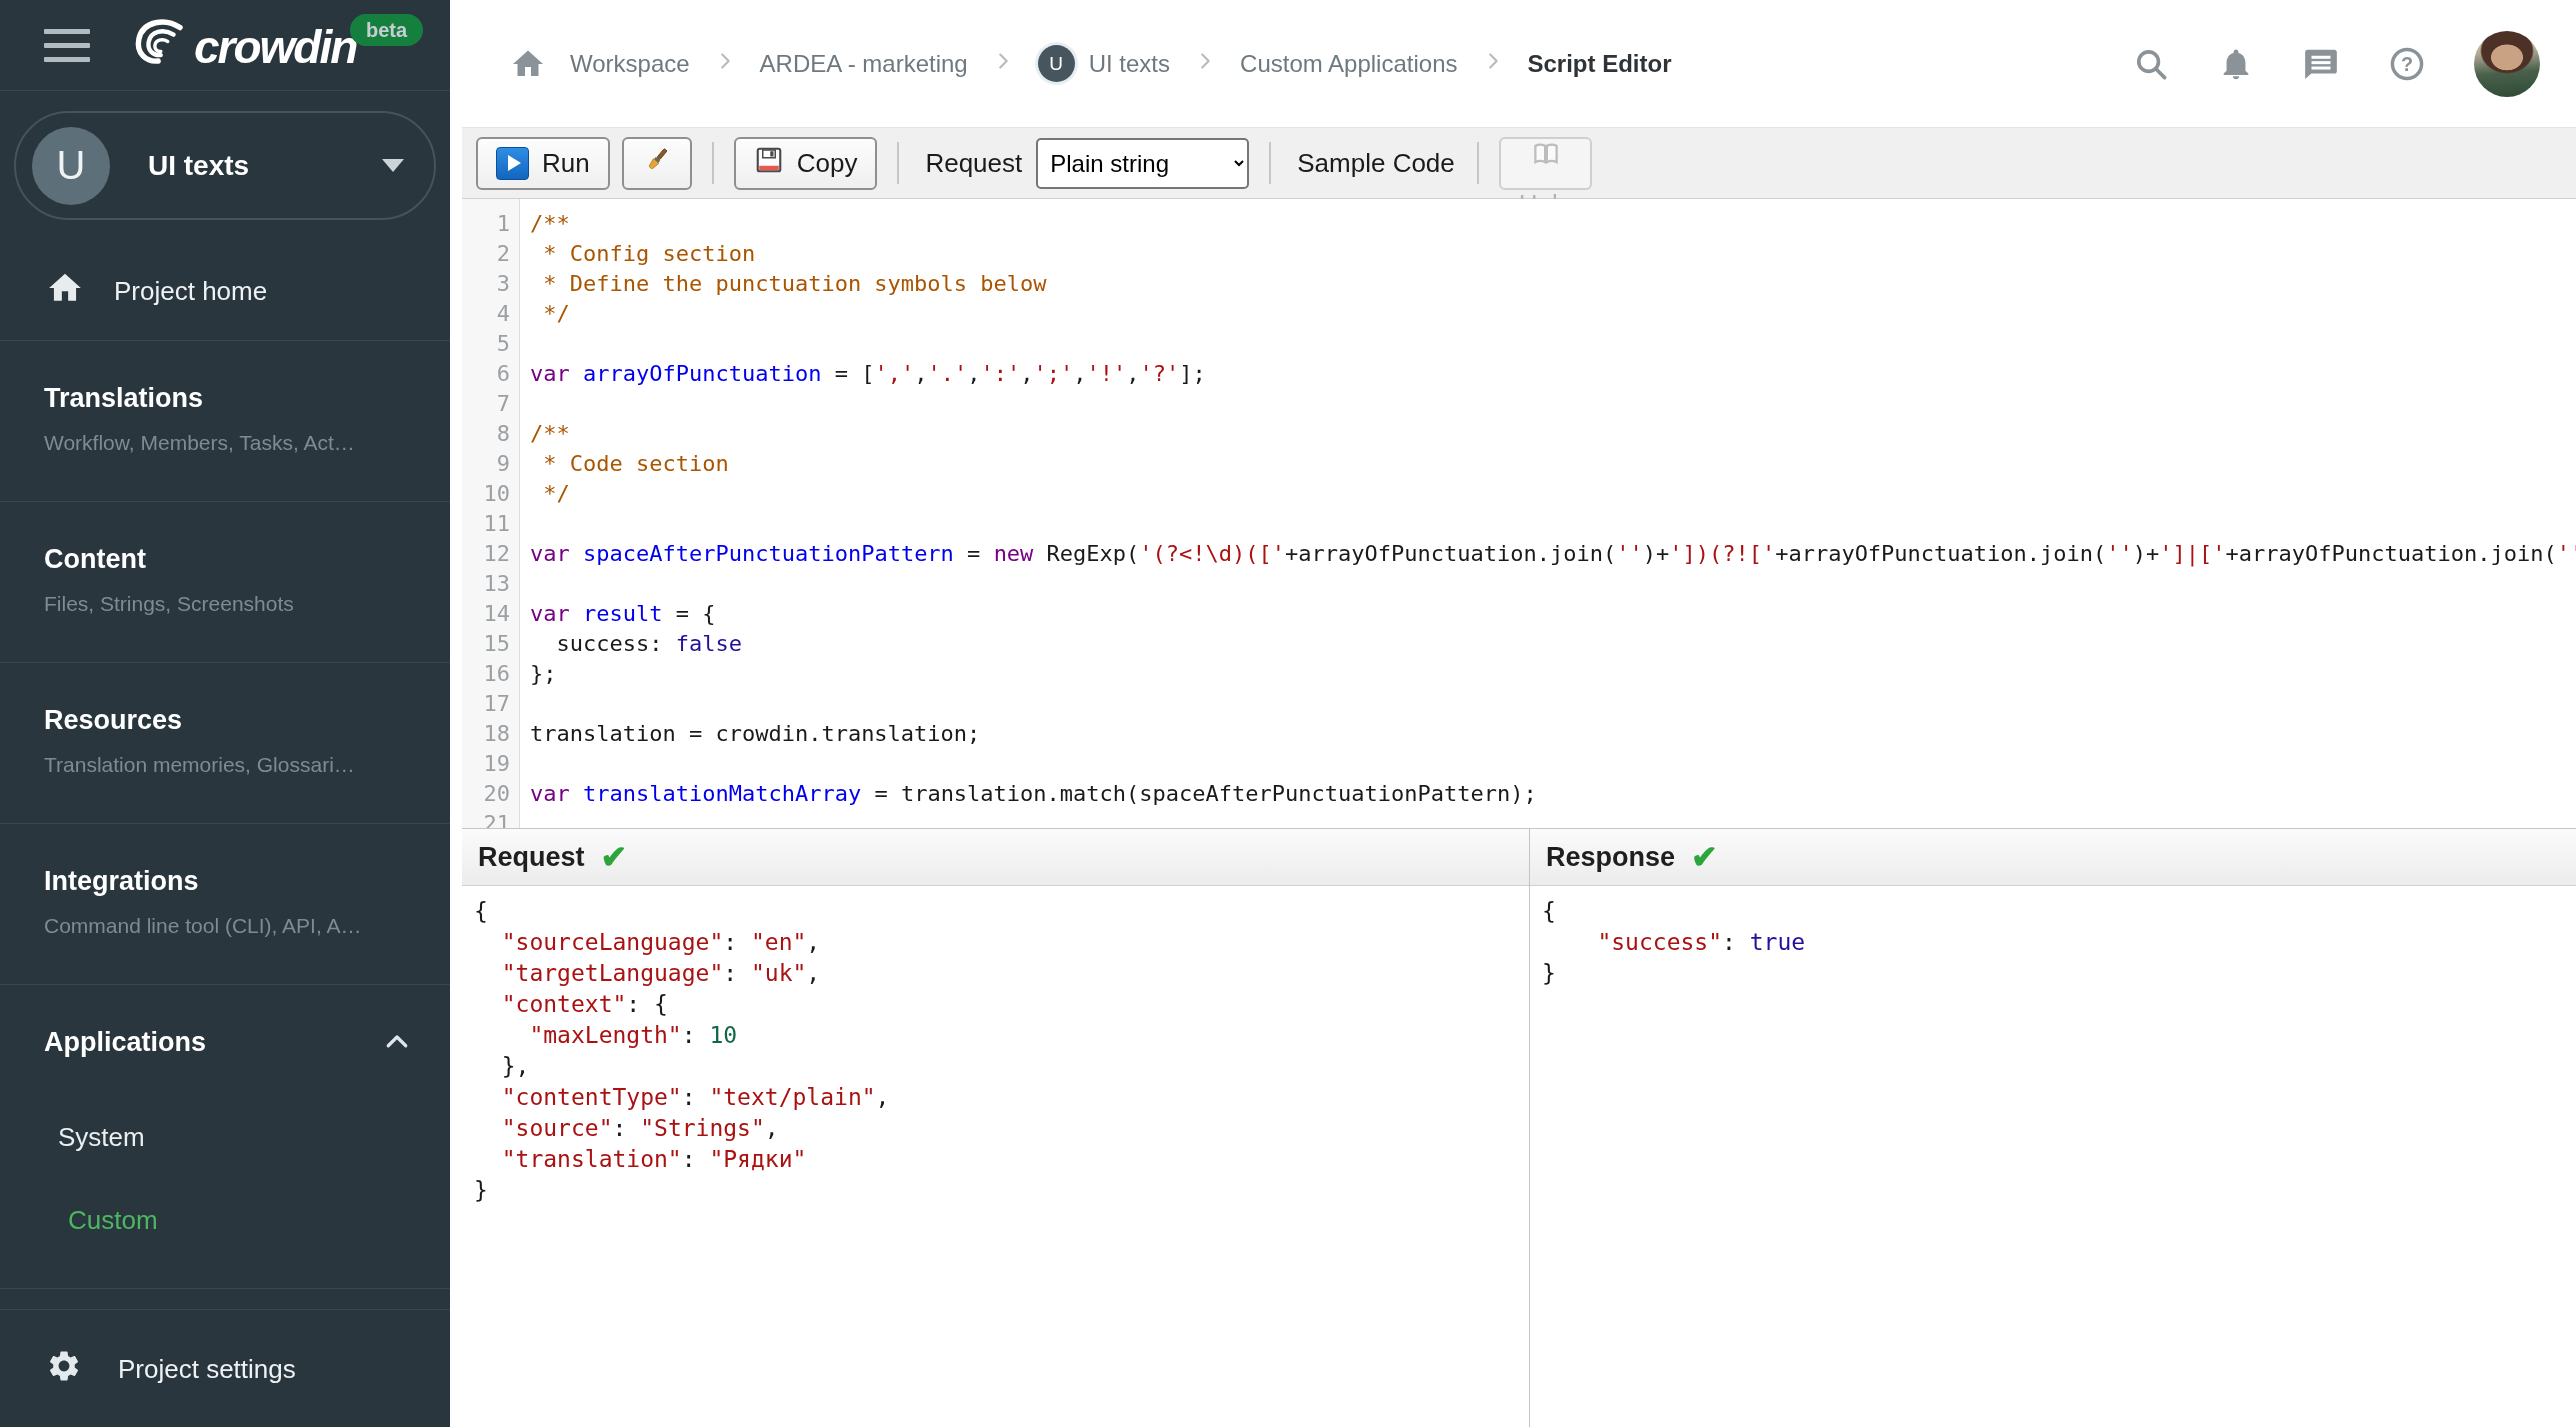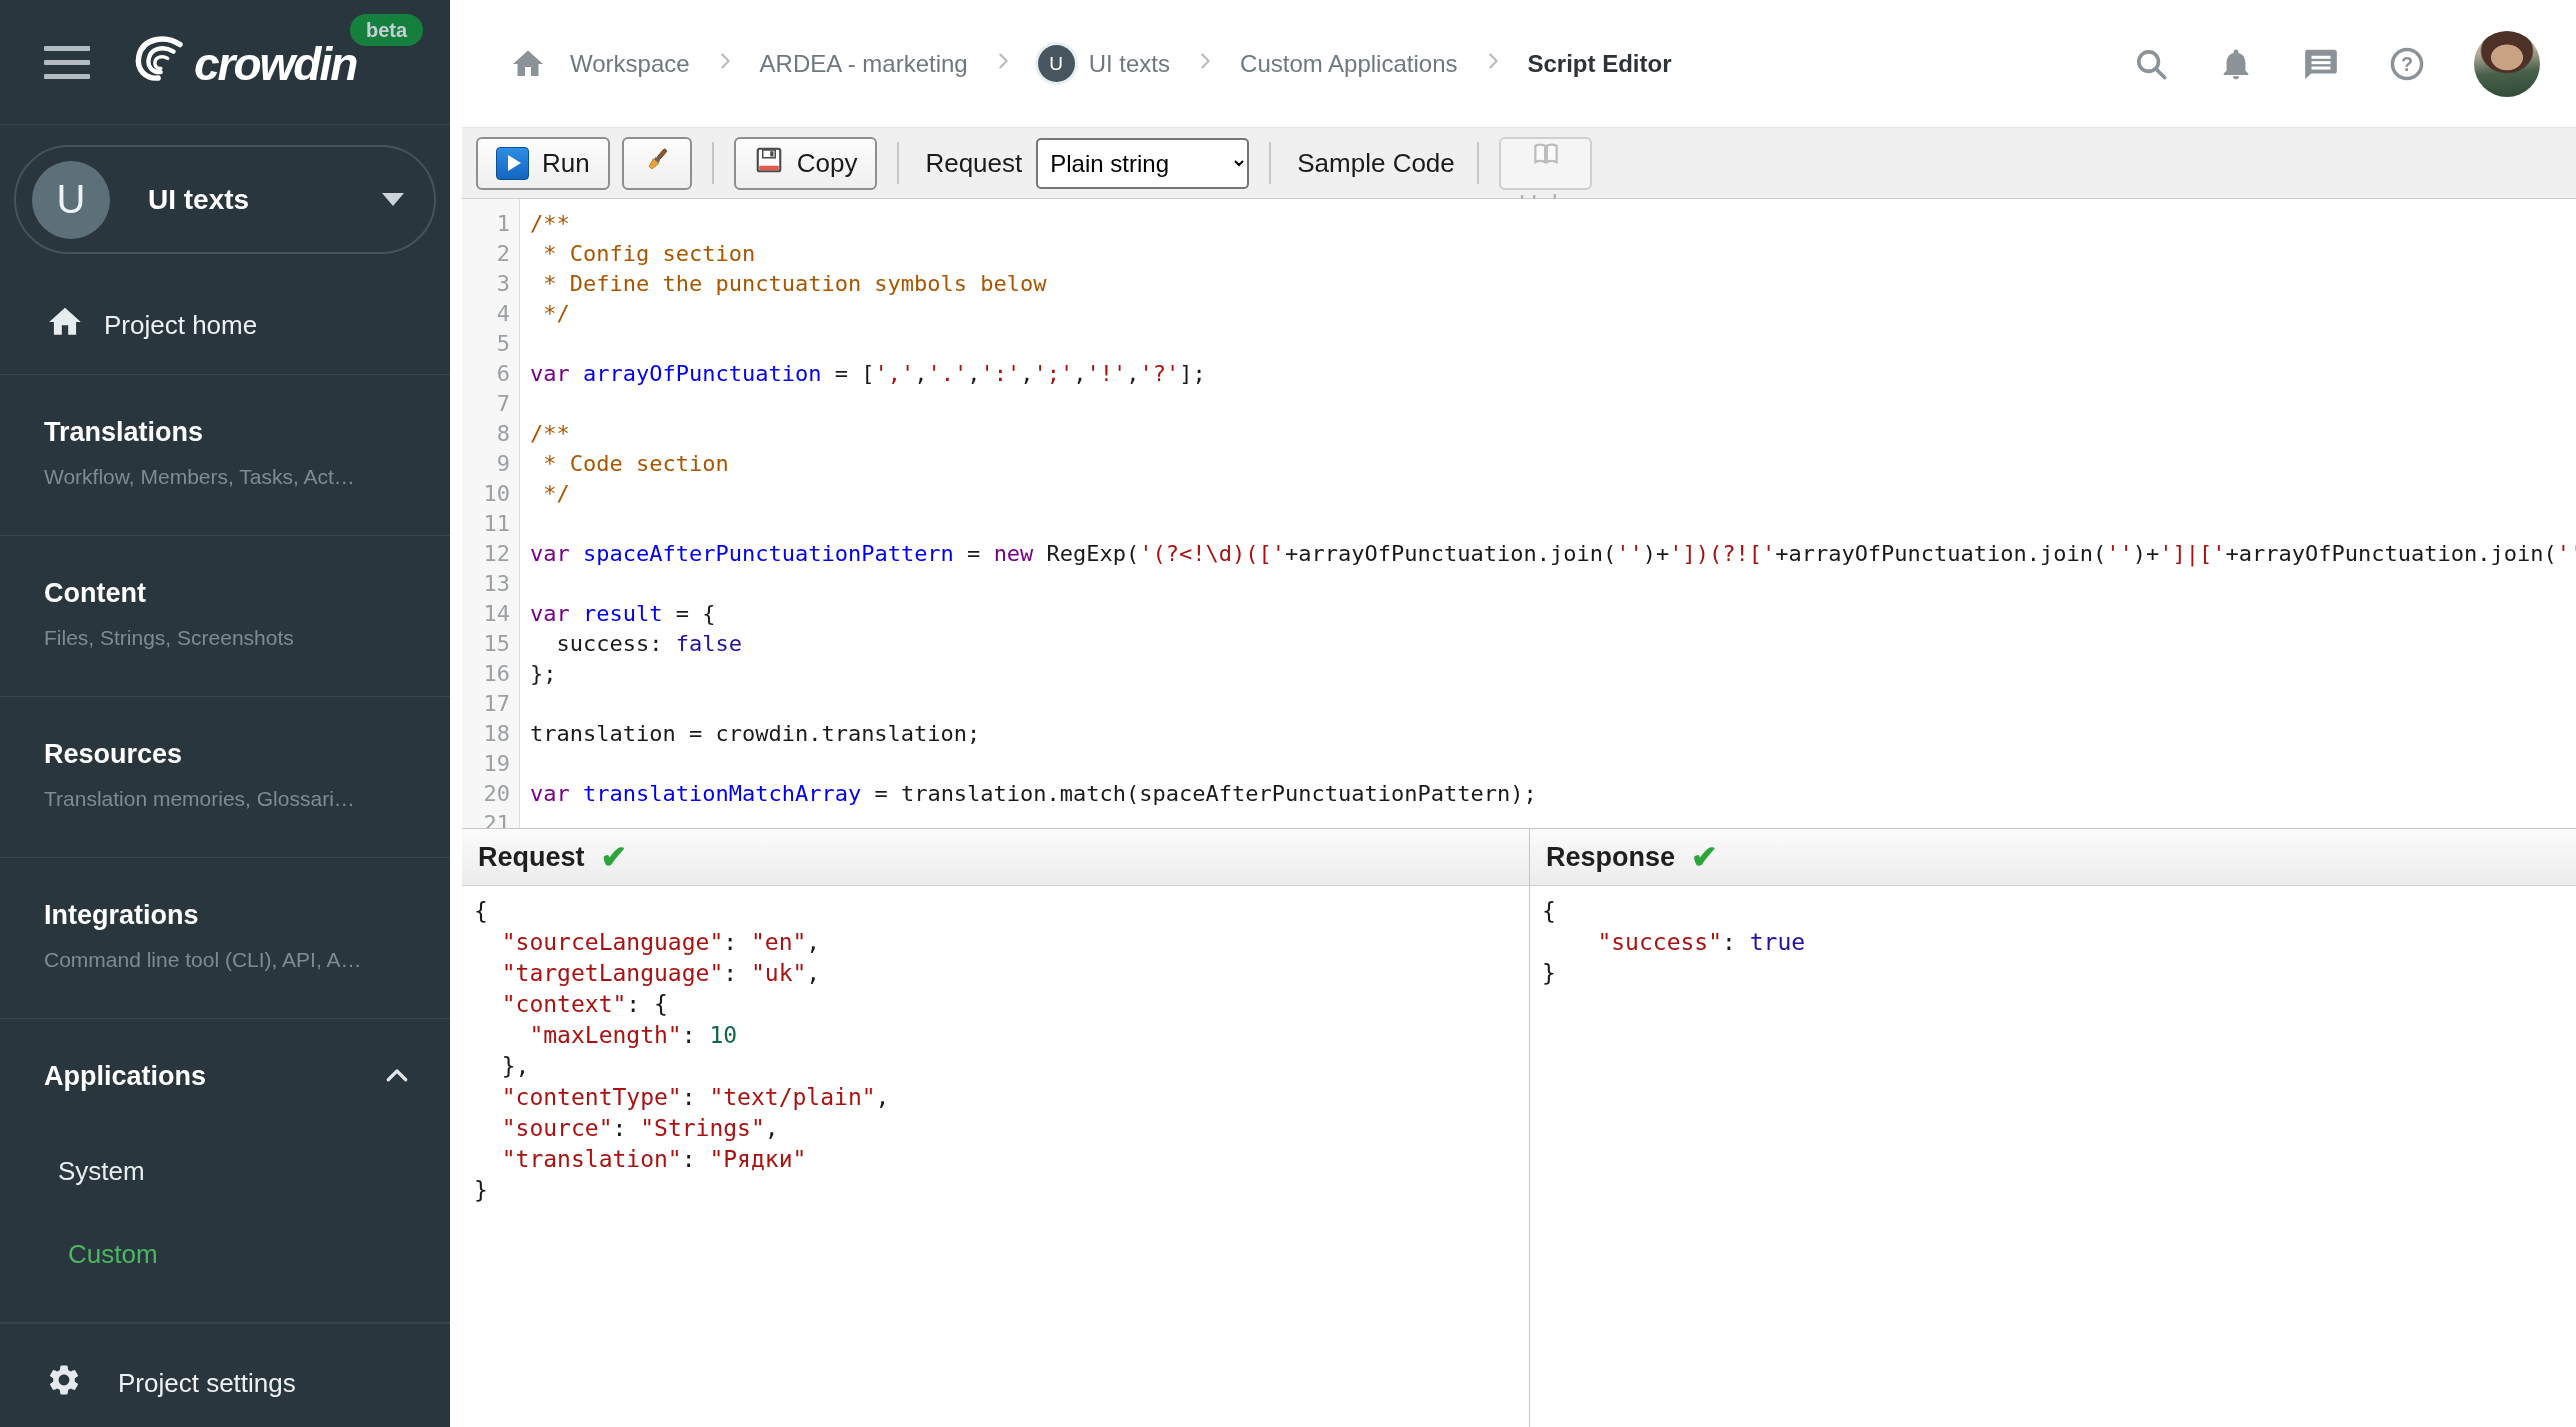--- a/index.html
+++ b/index.html
@@ -3,21 +3,21 @@
 <meta charset="utf-8">
 <style>
   * { box-sizing: border-box; margin: 0; padding: 0; }
   html, body { width: 2576px; height: 1428px; overflow: hidden;
     font-family: "Liberation Sans", sans-serif; background: #fff; }
   .app { display: flex; width: 100%; height: 100%; }
 
   
   .sidebar { width: 450px; flex-shrink: 0; background: #2a363d; color: #fff;
     display: flex; flex-direction: column; }
-  .sb-top { height: 125px; border-bottom: 1px solid #3a464c; display: flex;
+  .sb-top { height: 91px; border-bottom: 1px solid #3a464c; display: flex;
     align-items: center; padding-left: 44px; position: relative; flex-shrink: 0; }
   .hamb { width: 46px; display: flex; flex-direction: column; gap: 9px;
     background: none; border: none; cursor: pointer; }
   .hamb span { display: block; height: 5px; background: #b2bbc0; border-radius: 1px; }
   .logo { display: flex; align-items: flex-end; gap: 10px; margin-left: 32px; cursor: pointer; }
   .logo-text { font-size: 46px; font-weight: bold; font-style: italic;
     letter-spacing: -2px; color: #fff; line-height: 1; padding-bottom: 4px; }
   .beta { position: absolute; top: 14px; left: 350px; background: #15803d;
     color: #c6ced3; font-size: 20px; line-height: 1; padding: 6px 16px;
     border-radius: 16px; font-weight: bold; }
@@ -26,21 +26,21 @@
     border-radius: 56px; display: flex; align-items: center;
     padding: 0 30px 0 16px; cursor: pointer; flex-shrink: 0; }
   .proj-avatar { width: 78px; height: 78px; border-radius: 50%; background: #5d7079;
     color: #eef3f5; font-size: 40px; display: flex; align-items: center;
     justify-content: center; flex-shrink: 0; }
   .proj-name { margin-left: 38px; font-size: 28px; font-weight: bold; flex: 1; }
   .caret-down { width: 0; height: 0; border-left: 11px solid transparent;
     border-right: 11px solid transparent; border-top: 13px solid #ccd4d9; }
 
   .sb-nav { flex: 1; display: flex; flex-direction: column; overflow: hidden; }
-  .row-home { display: flex; align-items: center; gap: 20px; padding: 25px 0 26px 46px;
+  .row-home { display: flex; align-items: center; gap: 30px; padding: 25px 0 26px 46px;
     border-bottom: 1px solid #3a464c; font-size: 26px; color: #eef2f4; cursor: pointer; }
   .section { padding: 42px 40px 46px 44px; border-bottom: 1px solid #3a464c; cursor: pointer; }
   .section h3 { font-size: 27px; font-weight: bold; color: #fff; }
   .section p { margin-top: 17px; font-size: 21px; color: #7f8b92;
     white-space: nowrap; overflow: hidden; }
   .section.apps { position: relative; padding-bottom: 52px; }
   .apps-chevron { position: absolute; right: 38px; top: 42px; }
   .app-item { margin-left: 24px; font-size: 26px; color: #e9eef0; cursor: pointer; }
   .app-item.first { margin-top: 64px; margin-left: 14px; }
   .app-item.second { margin-top: 52px; }

